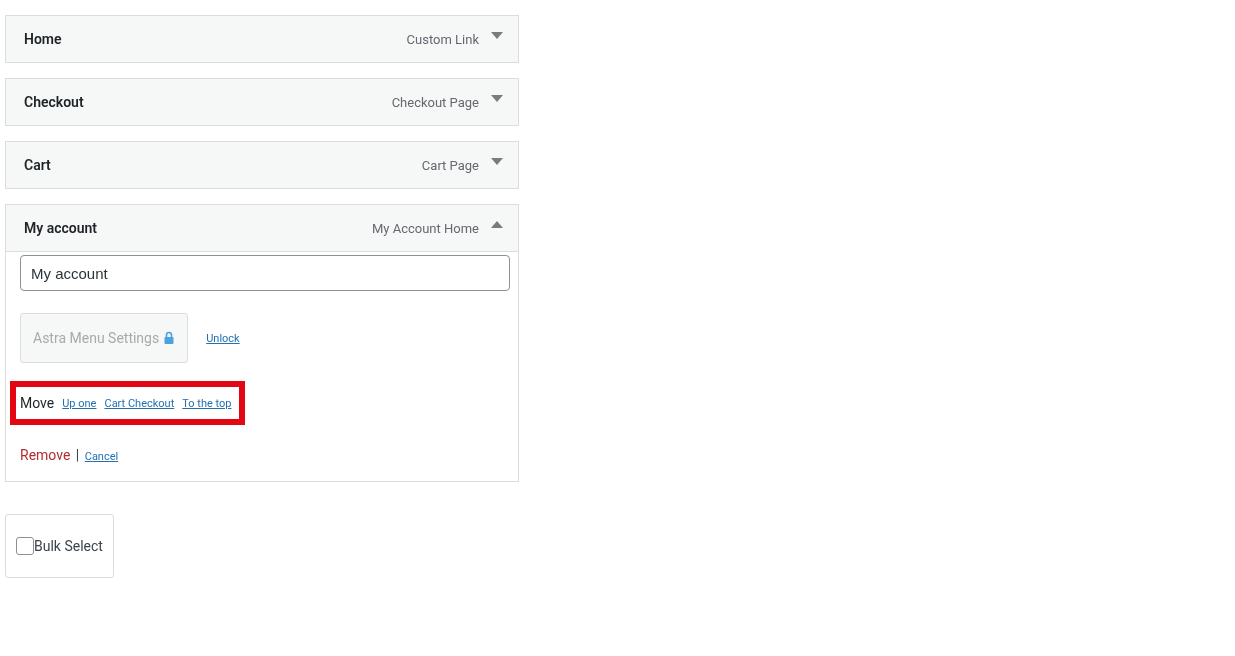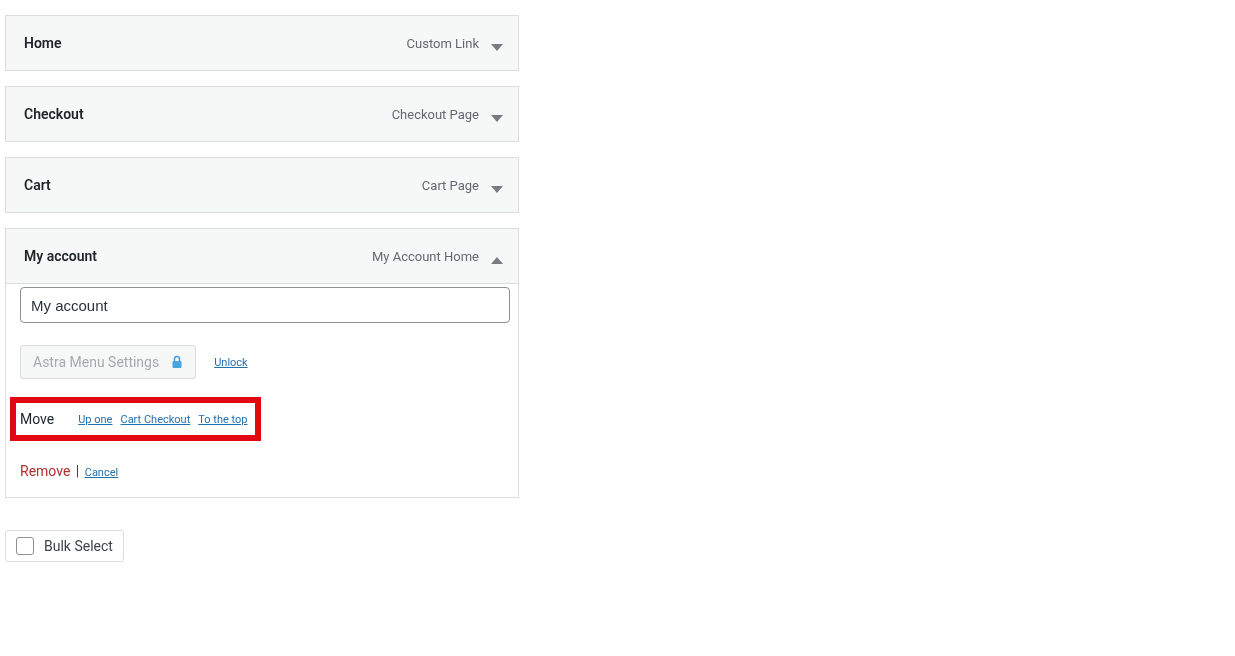--- a/index.html
+++ b/index.html
@@ -17,35 +17,35 @@
     .menu-items-container {
       width: 514px;
     }
     .menu-item-header {
       background: #f6f7f7;
       border: 1px solid #dcdcde;
       display: flex;
       align-items: center;
       justify-content: space-between;
       padding: 12px 15px 12px 18px;
-      height: 56px;
+      height: 48px;
       cursor: move;
       margin-bottom: 15px;
     }
     .menu-item-header.no-margin {
       margin-bottom: 0;
     }
     .menu-item-title {
       font-weight: 600;
       font-size: 14px;
       color: #1d2327;
     }
     .menu-item-right {
       display: flex;
-      align-items: flex-end;
+      align-items: flex-start;
       gap: 12px;
     }
     .menu-item-type {
       color: #646970;
       font-size: 13px;
     }
     .triangle-down {
       width: 0;
       height: 0;
       border-left: 6px solid transparent;
@@ -85,25 +85,25 @@
     }
     .astra-row {
       display: flex;
       align-items: center;
       gap: 18px;
       margin-top: 22px;
     }
     .astra-btn {
       display: flex;
       align-items: center;
-      gap: 12px;
+      gap: 4px;
       border: 1px solid #dcdcde;
       background: #f6f7f7;
       color: #a7aaad;
-      padding: 8px 12px;
+      padding: 16px 12px;
       border-radius: 3px;
       font-size: 14px;
       cursor: default;
     }
     .lock-icon {
       width: 12px;
       height: 14px;
       display: inline-block;
     }
     .link {
@@ -118,21 +118,21 @@
       align-items: center;
       gap: 8px;
       border: 6px solid #e30613;
       padding: 8px 8px 8px 4px;
       margin-left: -10px;
       width: fit-content;
     }
     .move-label {
       color: #1d2327;
       font-size: 14px;
-      margin-right: 16px;
+      margin-right: 0px;
     }
     .original-row {
       margin-top: 26px;
       border: 1px solid #dcdcde;
       padding: 8px 10px;
       width: 490px;
       font-size: 14px;
       color: #3c434a;
     }
     .action-row {
@@ -144,24 +144,23 @@
       cursor: pointer;
     }
     .separator {
       color: #3c434a;
       margin: 0 2px;
     }
     .bulk-select-row {
       margin-top: 32px;
       display: flex;
       align-items: center;
-      gap: 10px;
       border: 1px solid #dcdcde;
       border-radius: 3px;
-      padding: 6px 10px;
+      padding: 22px 10px;
       width: fit-content;
       cursor: pointer;
       justify-content: space-between;
     }
     .checkbox {
       width: 18px;
       height: 18px;
       border: 1px solid #8c8f94;
       border-radius: 3px;
       background: #fff;

